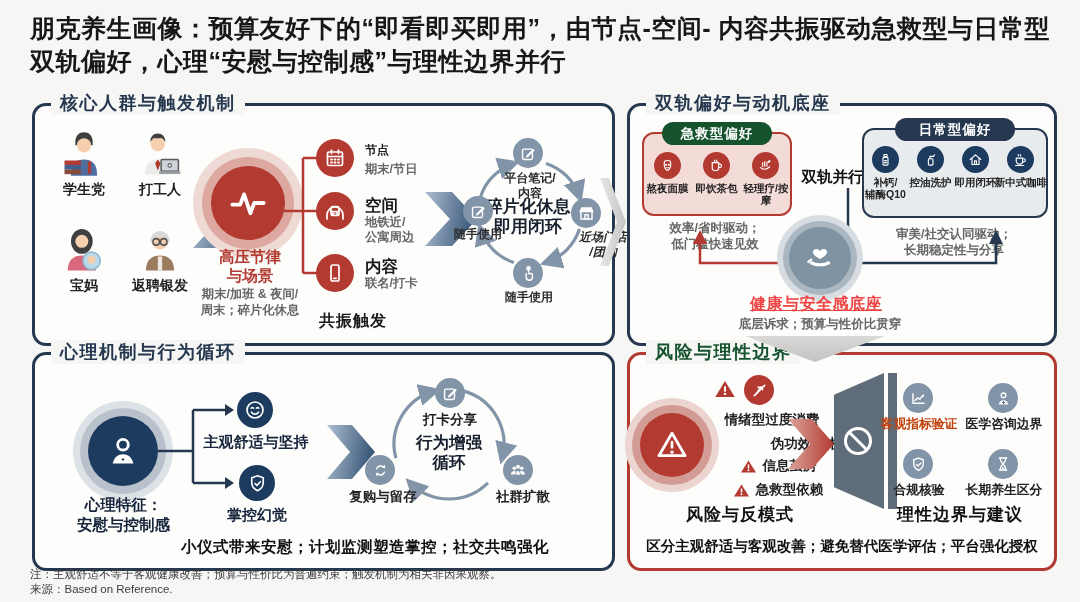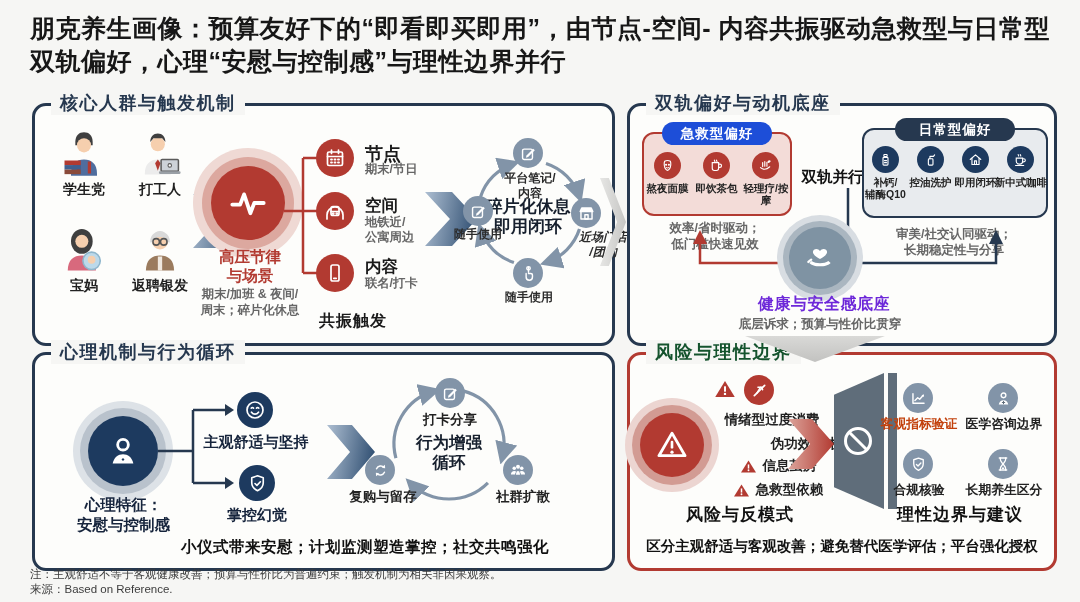--- a/index.html
+++ b/index.html
@@ -107,21 +107,21 @@
       <path d="M9 65H28M28 12V127M28 12H44M28 65H44M28 127H44" stroke="#b23a31" stroke-width="2.5" fill="none"></path>
     </svg>
 
     <div class="c red-c" style="left:281px;top:33px;width:38px;height:38px;">
       <svg width="24" height="24" viewBox="0 0 24 24" stroke="#fff" stroke-width="1.7" fill="none" stroke-linecap="round">
         <rect x="4.5" y="6" width="15" height="13.5" rx="1.5"></rect>
           <path d="M8.5 4v3.5M15.5 4v3.5M4.5 10.5h15"></path>
         <path d="M8 13.5h1M11.5 13.5h1M15 13.5h1M8 16.5h1M11.5 16.5h1M15 16.5h1" stroke-width="1.9"></path>
       </svg>
     </div>
-    <div class="abs b" style="left:330px;top:36px;font-size:18px;color:#1a1a1a;font-family:Liberation Serif, serif;">节点</div>
+    <div class="abs b" style="left:330px;top:36px;font-size:12px;color:#1a1a1a;font-family:Liberation Serif, serif;">节点</div>
     <div class="abs sub pre" style="left:330px;top:56px;font-size:12.3px;line-height:1.25;">期末/节日</div>
 
     <div class="c red-c" style="left:281px;top:86px;width:38px;height:38px;">
       <svg width="24" height="24" viewBox="0 0 24 24" stroke="#fff" stroke-width="1.7" fill="none" stroke-linecap="round" stroke-linejoin="round">
         <path d="M4 20v-4a8 8 0 0 1 16 0v4"></path>
         <rect x="8" y="7.5" width="8" height="9" rx="2"></rect>
         <path d="M8 12.5h8"></path>
           <circle cx="10.2" cy="14.6" r="0.6" fill="#fff"></circle>
           <circle cx="13.8" cy="14.6" r="0.6" fill="#fff"></circle>
       </svg>
@@ -195,21 +195,21 @@
     </div>
     <div class="abs ctr nodelbl" style="left:398px;top:121px;width:90px;font-size:12px;">随手使用</div>
   </div>
 
   <div class="chev gray" style="left:600px;top:178px;width:26px;height:88px;"></div>
 
   <div class="panel" style="left:627px;top:103px;width:424px;height:237px;">
     <div class="ptitle">双轨偏好与动机底座</div>
 
     <div class="ebox" style="left:12px;top:26px;width:146px;height:80px;">
-      <div class="pillhead" style="left:18px;top:-12px;width:110px;height:23px;background:#1d4ed8;">急救型偏好</div>
+      <div class="pillhead" style="left:18px;top:-12px;width:110px;height:23px;background:#14532d;">急救型偏好</div>
       <div class="c red-c" style="left:10px;top:18px;width:27px;height:27px;">
         <svg width="17" height="17" viewBox="0 0 24 24" stroke="#fff" stroke-width="1.6" fill="none" stroke-linecap="round">
           <path d="M8 6c2.5-1.3 5.5-1.3 8 0 1.1 2.2 1 8-1.5 11-1 1.2-2 1.8-2.5 1.8s-1.5-.6-2.5-1.8C7 14 6.9 8.2 8 6z"></path>
           <circle cx="10" cy="11" r="0.7" fill="#fff"></circle>
             <circle cx="14" cy="11" r="0.7" fill="#fff"></circle>
             <path d="M10.5 15c1 .7 2 .7 3 0"></path>
         </svg>
       </div>
       <div class="abs itemlbl" style="left:0px;top:48px;width:47px;">熬夜面膜</div>
       <div class="c red-c" style="left:59px;top:18px;width:27px;height:27px;">
@@ -281,21 +281,21 @@
       <polygon points="359,138 373,138 366,124" fill="#26384f"></polygon>
     </svg>
 
     <div class="c" style="left:159px;top:121px;width:62px;height:62px;background:#7f93a3;box-shadow:0 0 0 6px #aab6c0,0 0 0 12px #d8dde2;">
       <svg width="34" height="34" viewBox="0 0 24 24">
         <path d="M12 10.5C10.6 8 7 8.8 7 11.2c0 2 2.8 3.6 5 4.9 2.2-1.3 5-2.9 5-4.9 0-2.4-3.6-3.2-5-.7z" fill="#fff" transform="translate(0,-3.4)"></path>
         <path d="M4.5 15.5c2.5 3.2 12.5 3.2 15 0l-1.6-1.4c-3 2.1-8.8 2.1-11.8 0z" fill="#fff"></path>
         <path d="M3.8 14.8l2-1.6" stroke="#fff" stroke-width="1.6" stroke-linecap="round"></path>
       </svg>
     </div>
-    <div class="abs b ctr" style="left:44px;top:188px;width:300px;font-size:16px;color:#6d28d9;letter-spacing:0.5px;">健康与安全感底座</div>
+    <div class="abs b ctr" style="left:36px;top:188px;width:300px;font-size:16px;color:#ef4444;letter-spacing:0.5px;text-decoration:underline;">健康与安全感底座</div>
     <div class="abs ctr sub" style="left:40px;top:210px;width:300px;font-size:12.5px;">底层诉求；预算与性价比贯穿</div>
   </div>
 
   <div class="tri-down" style="left:745px;top:336px;width:140px;height:26px;z-index:5;"></div>
 
   <div class="panel" style="left:32px;top:352px;width:577px;height:213px;">
     <div class="ptitle">心理机制与行为循环</div>
 
     <div class="c navy-c" style="left:53px;top:61px;width:70px;height:70px;box-shadow:0 0 0 8px #b9c2cc,0 0 0 15px #dde2e7;">
       <svg width="40" height="40" viewBox="0 0 24 24" stroke="#fff" stroke-width="1.7" fill="none" stroke-linecap="round">

